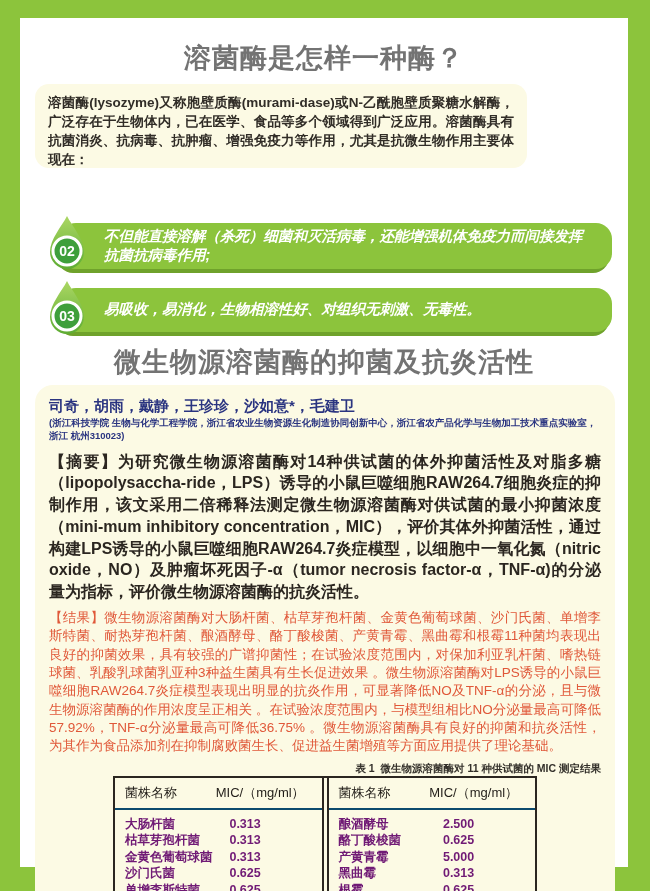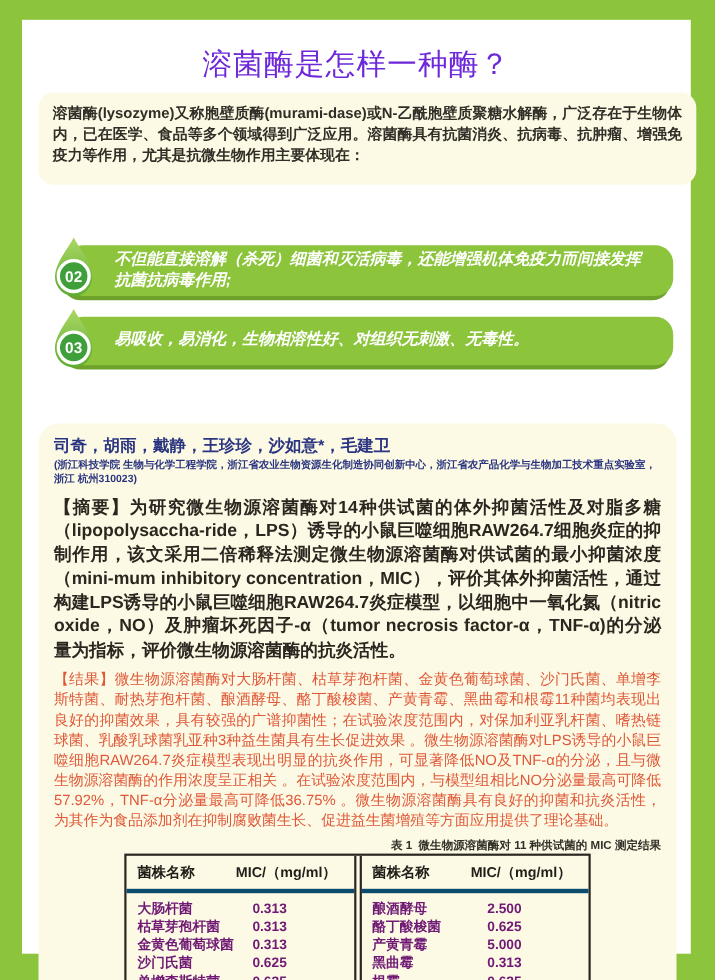--- a/index.html
+++ b/index.html
@@ -11,29 +11,29 @@
     box-sizing:border-box;
   }
   .canvas{
     position:absolute;
     left:20px;top:18px;right:22px;bottom:24px;
     background:#FFFFFF;
   }
   .sec-title{
     position:absolute;left:0;width:100%;
     text-align:center;
-    font-size:27px;font-weight:400;color:#6d28d9;
+    font-size:27px;font-weight:700;color:#737373;
     letter-spacing:1px;
     margin:0;
   }
   .title1{top:22px;}
   .title2{top:326px;}
   .cream{background:#FCFAE4;border-radius:14px;}
   .intro-box{
-    position:absolute;left:15px;top:66px;width:598px;height:84px;
+    position:absolute;left:15px;top:66px;width:492px;height:84px;
     box-sizing:border-box;padding:9px 13px;
     font-size:13.5px;line-height:1.42;font-weight:600;color:#312D27;
     text-align:justify;overflow:hidden;
   }
   .item{
     position:absolute;left:40px;width:552px;
   }
   .item1{top:152px;}
   .item2{top:205px;}
   .item3{top:270px;}
@@ -83,23 +83,23 @@
   .mic-table{
     width:420px;margin:0 auto;
     border:2px solid #2B2620;
     display:flex;
   }
   .half{flex:1;display:flex;flex-direction:column;}
   .half-left{border-right:2px solid #2B2620;}
   .half-right{border-left:2px solid #2B2620;margin-left:3px;}
   .tbl-head{
     display:flex;align-items:center;
-    border-bottom:4px solid #0c4a6e;
+    border-bottom:2px solid #0c4a6e;
     padding:6px 10px;
-    font-size:13px;font-weight:700;color:#211D18;justify-content:flex-end;
+    font-size:13px;font-weight:400;color:#211D18;justify-content:flex-end;
   }
   .tbl-head .h-name{flex:0 0 45%;text-align:left;}
   .tbl-head .h-mic{flex:1;text-align:center;}
   .tbl-body{padding:6px 10px 12px;}
   .tbl-row{display:flex;font-size:12.5px;font-weight:600;color:#701a75;line-height:16.5px;}
   .tbl-row .c-name{flex:0 0 56%;text-align:left;}
   .tbl-row .c-val{flex:1;text-align:left;}
   svg text{font-family:"Liberation Sans","DejaVu Sans",sans-serif;}
 </style>
 </head>
@@ -138,20 +138,21 @@
     <svg class="badge" viewBox="0 0 46 58">
       <path d="M23 3 C18 13 6 26 6 39 A17 17 0 0 0 40 39 C40 26 28 13 23 3 Z" fill="url(#dropGrad)"></path>
       <circle cx="23" cy="38" r="14" fill="#3E9F3B" stroke="#FFFFFF" stroke-width="3"></circle>
       <text x="23" y="43" text-anchor="middle" fill="#FFFFFF" font-size="14" font-weight="bold">03</text>
     </svg>
     <div class="pill">
       <span>易吸收，易消化，生物相溶性好、对组织无刺激、无毒性。</span>
     </div>
   </div>
 
+  <h1 class="sec-title title2">微生物源溶菌酶的抑菌及抗炎活性</h1>
 
   <div class="main-box cream">
     <p class="authors-line">司奇，胡雨，戴静，王珍珍，沙如意*，毛建卫</p>
     <p class="affiliation-line">(浙江科技学院 生物与化学工程学院，浙江省农业生物资源生化制造协同创新中心，浙江省农产品化学与生物加工技术重点实验室，浙江 杭州310023)</p>
 
     <p class="abstract-p"><span class="lbl">【摘要】</span><span>为研究微生物源溶菌酶对14种供试菌的体外抑菌活性及对脂多糖（lipopolysaccha-ride，LPS）诱导的小鼠巨噬细胞RAW264.7细胞炎症的抑制作用，该文采用二倍稀释法测定微生物源溶菌酶对供试菌的最小抑菌浓度（mini-mum inhibitory concentration，MIC），评价其体外抑菌活性，通过构建LPS诱导的小鼠巨噬细胞RAW264.7炎症模型，以细胞中一氧化氮（nitric oxide，NO）及肿瘤坏死因子-α（tumor necrosis factor-α，TNF-α)的分泌量为指标，评价微生物源溶菌酶的抗炎活性。</span></p>
 
     <p class="results-p"><span class="lbl">【结果】</span><span>微生物源溶菌酶对大肠杆菌、枯草芽孢杆菌、金黄色葡萄球菌、沙门氏菌、单增李斯特菌、耐热芽孢杆菌、酿酒酵母、酪丁酸梭菌、产黄青霉、黑曲霉和根霉11种菌均表现出良好的抑菌效果，具有较强的广谱抑菌性；在试验浓度范围内，对保加利亚乳杆菌、嗜热链球菌、乳酸乳球菌乳亚种3种益生菌具有生长促进效果 。微生物源溶菌酶对LPS诱导的小鼠巨噬细胞RAW264.7炎症模型表现出明显的抗炎作用，可显著降低NO及TNF-α的分泌，且与微生物源溶菌酶的作用浓度呈正相关 。在试验浓度范围内，与模型组相比NO分泌量最高可降低57.92%，TNF-α分泌量最高可降低36.75% 。微生物源溶菌酶具有良好的抑菌和抗炎活性，为其作为食品添加剂在抑制腐败菌生长、促进益生菌增殖等方面应用提供了理论基础。</span></p>
 
     <div class="tbl-caption">表 1  微生物源溶菌酶对 11 种供试菌的 MIC 测定结果</div>

